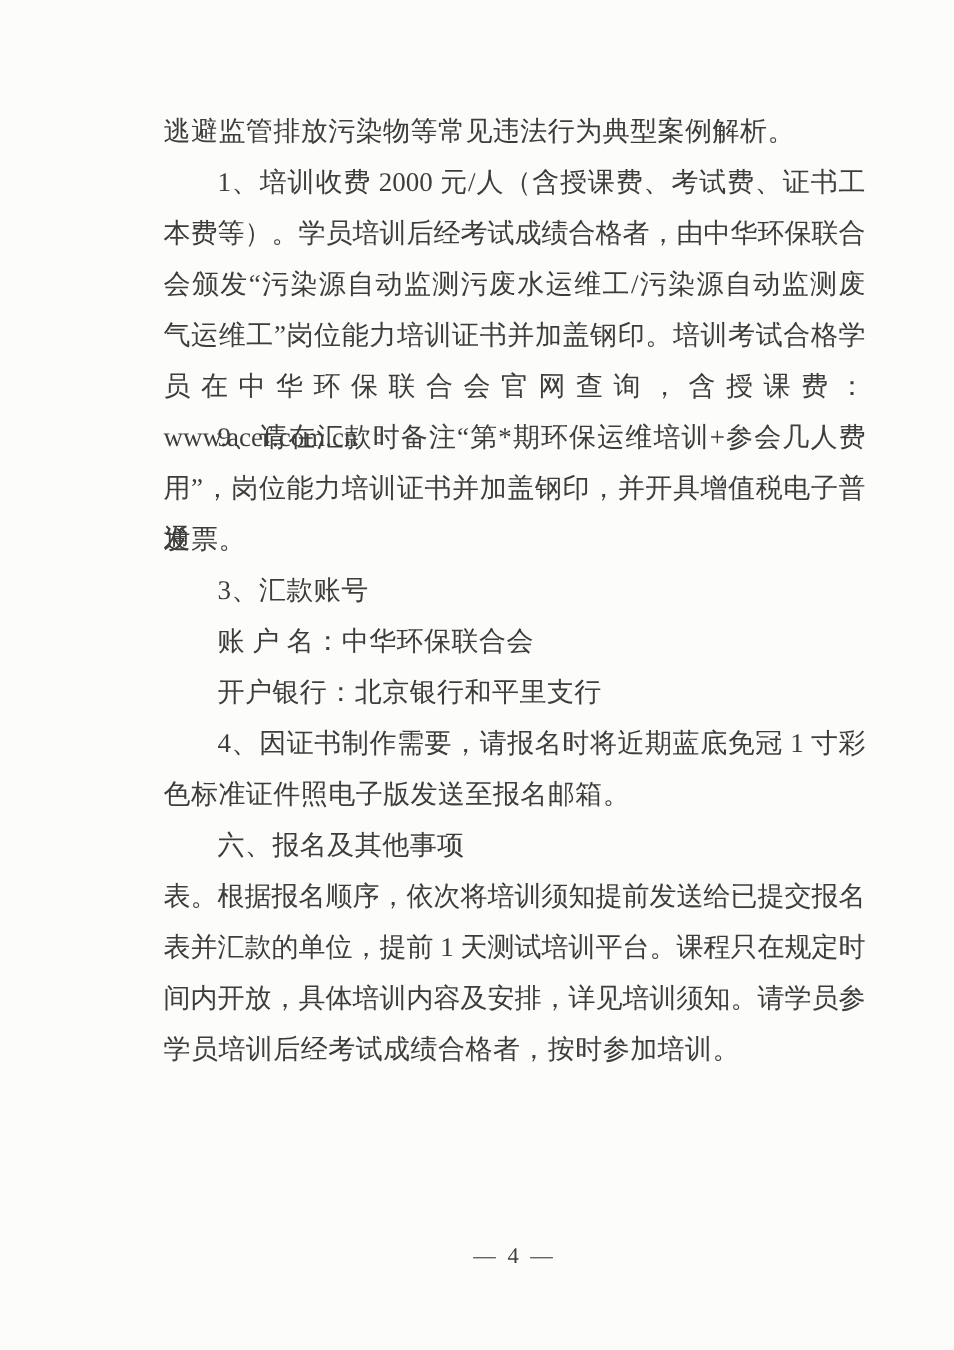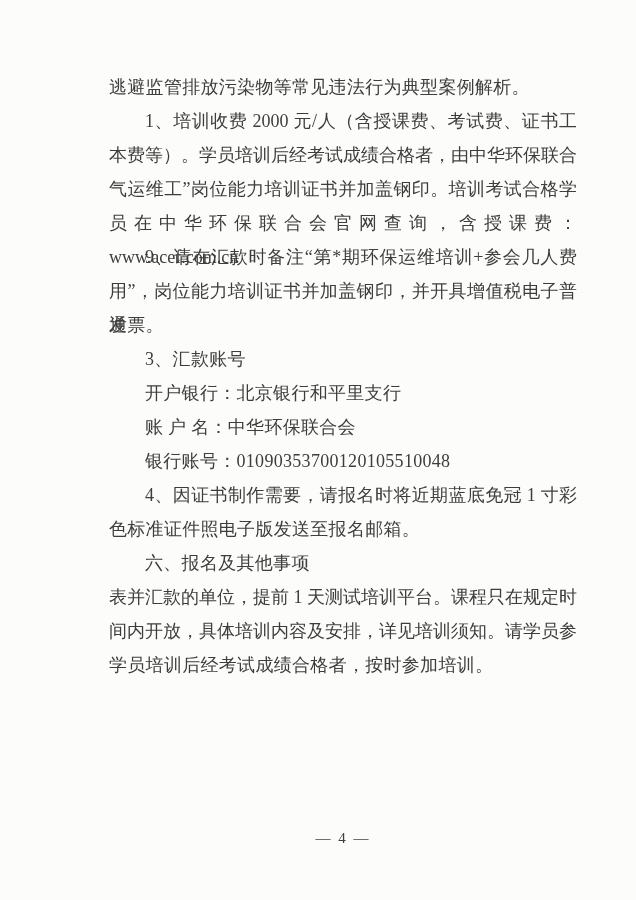--- a/index.html
+++ b/index.html
@@ -61,30 +61,31 @@
   }
 </style>
 </head>
 <body>
 
 <div class="page">
   <div class="doc-body">
       <div class="line">逃避监管排放污染物等常见违法行为典型案例解析。</div>
       <div class="line indent just">1、培训收费 2000 元/人（含授课费、考试费、证书工</div>
       <div class="line just">本费等）。学员培训后经考试成绩合格者，由中华环保联合</div>
+      <div class="line just">会颁发“污染源自动监测污废水运维工/污染源自动监测废</div>
       <div class="line just">气运维工”岗位能力培训证书并加盖钢印。培训考试合格学</div>
       <div class="line just">员在中华环保联合会官网查询，含授课费：www.acef.com.cn</div>
       <div class="line indent just">9、请在汇款时备注“第*期环保运维培训+参会几人费</div>
       <div class="line just">用”，岗位能力培训证书并加盖钢印，并开具增值税电子普通</div>
       <div class="line">发票。</div>
       <div class="line indent">3、汇款账号</div>
+      <div class="line indent">账 户 名：中华环保联合会</div>
       <div class="line indent">开户银行：北京银行和平里支行</div>
-      <div class="line indent">账 户 名：中华环保联合会</div>
-      <div class="line indent">银行账号：01090353700120105510048</div>
       <div class="line indent just">4、因证书制作需要，请报名时将近期蓝底免冠 1 寸彩</div>
       <div class="line">色标准证件照电子版发送至报名邮箱。</div>
       <div class="line indent">六、报名及其他事项</div>
+      <div class="line just">表。根据报名顺序，依次将培训须知提前发送给已提交报名</div>
       <div class="line just">表并汇款的单位，提前 1 天测试培训平台。课程只在规定时</div>
       <div class="line just">间内开放，具体培训内容及安排，详见培训须知。请学员参</div>
       <div class="line">学员培训后经考试成绩合格者，按时参加培训。</div>
     </div>
   <div class="footer">— 4 —</div>
 </div>
 
 </body></html>

